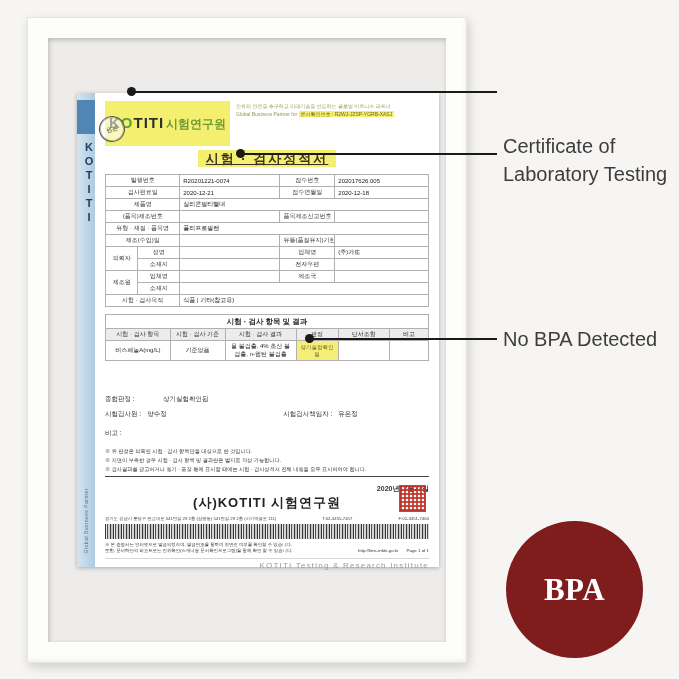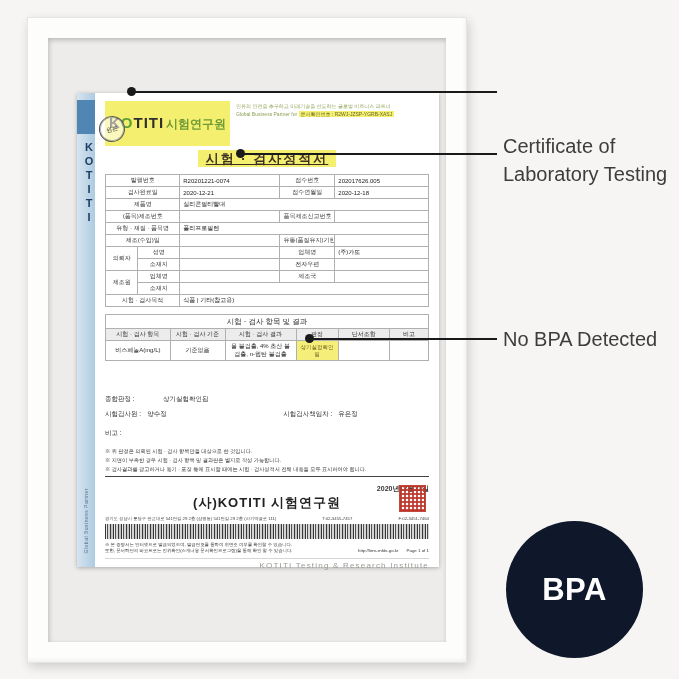--- a/index.html
+++ b/index.html
@@ -46,21 +46,21 @@
   .doc-title span { background:#f4ef6e; font-size:13px; font-weight:bold; letter-spacing:2px;
                     color:#3b2f23; padding:1px 8px;text-decoration:underline; }
 
   table { width:100%; border-collapse:collapse; table-layout:fixed; }
   td,th { border:1px solid #b0b0b0; padding:1px 3px; height:12px; font-size:6px; font-weight:normal;
           overflow:hidden; white-space:nowrap; }
   td.lab { text-align:center; color:#333; }
   td.val { text-align:left; color:#222; }
 
   .results { margin-top:7px; }
-  .results .sect { text-align:center; font-weight:normal; font-size:7.5px; height:14px; }
+  .results .sect { text-align:center; font-weight:bold; font-size:7.5px; height:14px; }
   .results th { background:#ececec; text-align:center; }
   .results td { height:20px; white-space:normal; line-height:1.25; vertical-align:middle; text-align:center; }
   .judge { background:#f5ef7a; color:#6b5b1e; font-size:5.5px; }
 
   .summary { margin-top:34px; font-size:6.5px; }
   .sum-row { display:flex; margin-bottom:6px; }
   .sum-row .l { width:52px; }
   .sum-row2 { display:flex; margin-bottom:10px; }
   .sum-row2 .half { width:55%; display:flex; }
   .sum-row2 .half2 { display:flex; }
@@ -87,23 +87,23 @@
   .brand-en { text-align:right; color:#9c9a96; font-size:8px; letter-spacing:1.2px; margin-top:4px;
               border-top:1px solid #d8d6d2; padding-top:2px; }
 
   
   .callout { position:absolute; height:1.5px; background:#1a1a1a; }
   .dot { position:absolute; width:9px; height:9px; border-radius:50%; background:#1a1a1a; }
   .ann { position:absolute; left:503px; color:#3d3d3d; font-size:20px; line-height:28px; white-space:pre-line; }
 
   
   .badge { position:absolute; left:506px; top:521px; width:137px; height:137px; border-radius:50%;
-           background:#0f172a; color:#fff; display:flex; flex-direction:row;
+           background:#7f1d1d; color:#fff; display:flex; flex-direction:row;
            align-items:center; justify-content:center; font-weight:bold; font-size:31px;
-           line-height:1.15; letter-spacing:.5px; font-family:Liberation Sans, sans-serif; }
+           line-height:1.15; letter-spacing:.5px; font-family:Liberation Serif, serif; }
 </style>
 </head>
 <body>
 
 <div class="scene">
 
   <div class="frame">
     <div class="mat">
       <div class="doc">
 

